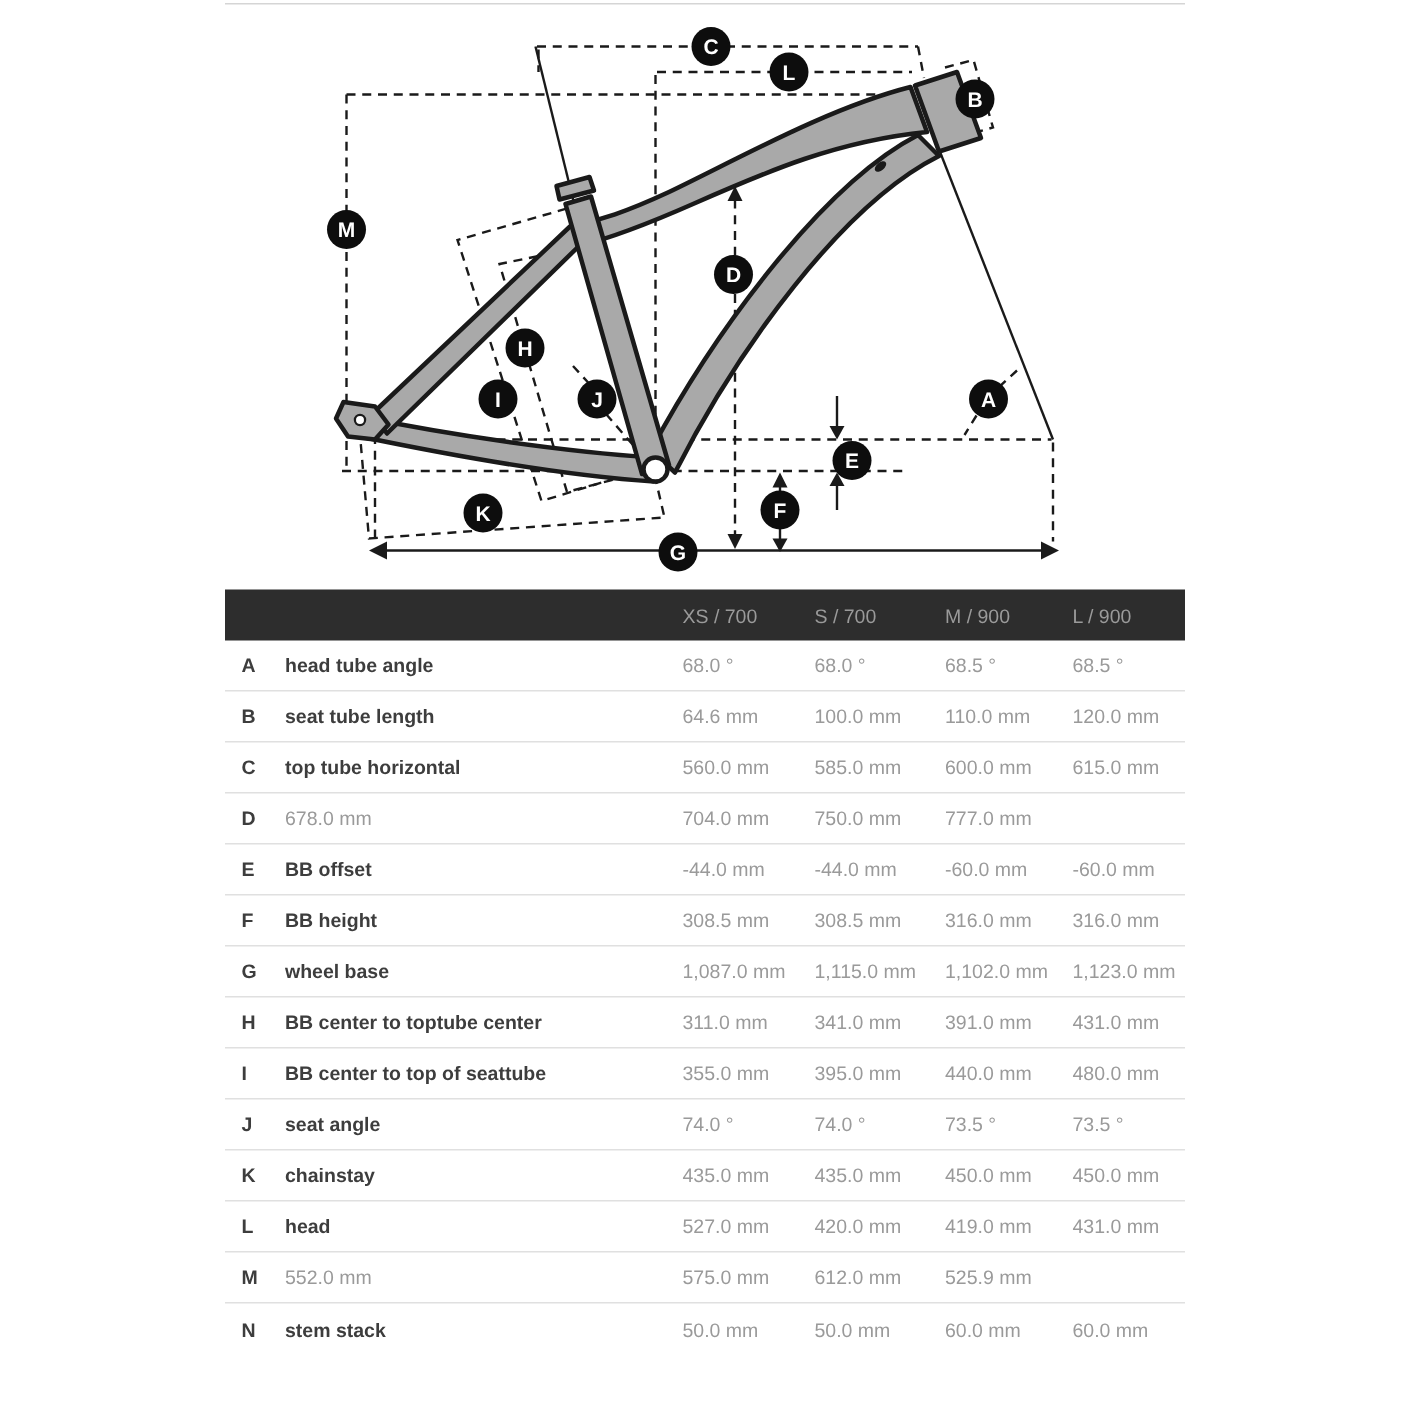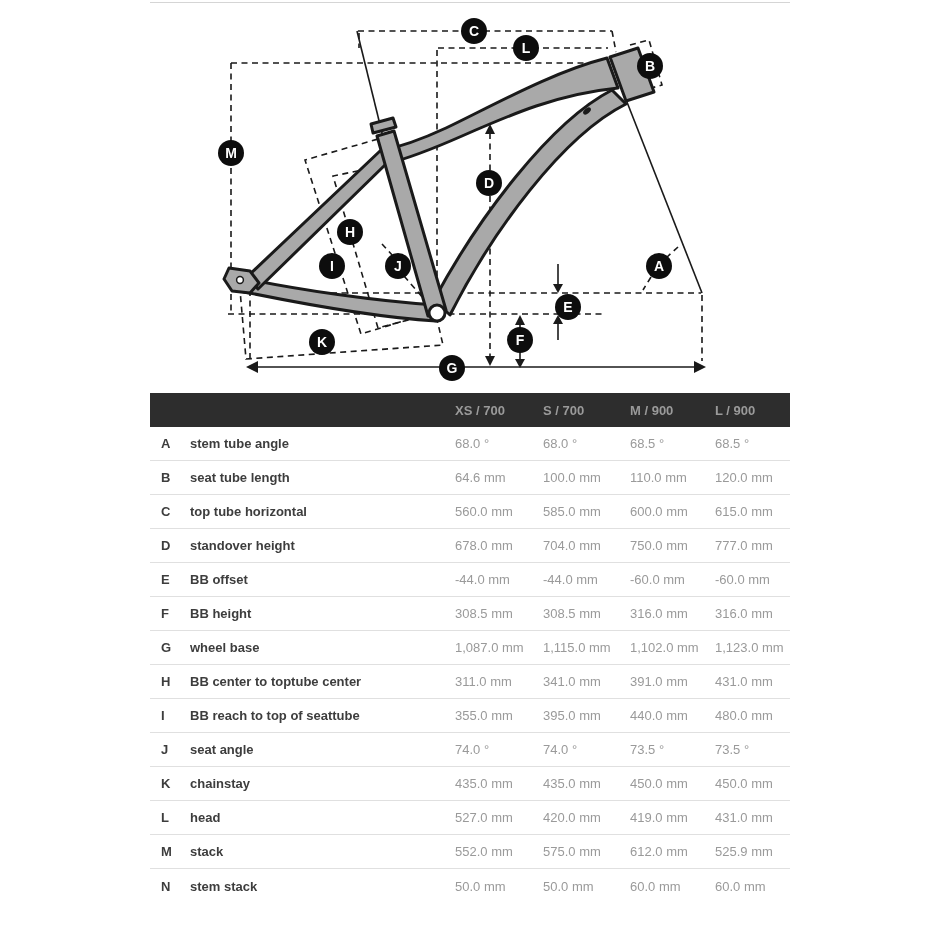--- a/index.html
+++ b/index.html
@@ -18,21 +18,21 @@
   .frame path,.frame ellipse{fill:var(--frame-fill);stroke:var(--line);stroke-width:3;stroke-linejoin:round;}
   .frame .bb{fill:#ffffff;}
   .frame .port{fill:var(--line);stroke:none;}
   .frame .notch{fill:#ffffff;stroke:var(--line);stroke-width:1.5;}
   .dims polygon{fill:var(--line);stroke:none;}
   .dims line{stroke:var(--line);stroke-width:1.6;}
   .chip{fill:var(--chip-bg);}
   .chip-text{fill:var(--chip-text);font-family:"Liberation Sans",sans-serif;font-size:14px;font-weight:bold;text-anchor:middle;}
   
   .geo-table{position:absolute;left:150px;top:393px;width:640px;}
-  .thead{display:grid;grid-template-columns:40px 265px 88px 87px 85px 1fr;align-items:center;height:34px;background:var(--header-bg);color:var(--header-text);font-size:13px;font-weight:bold;}
+  .thead{display:grid;grid-template-columns:40px 265px 88px 87px 85px 1fr;align-items:center;height:34px;background:var(--header-bg);color:var(--header-text);font-size:13px;font-weight:normal;}
   .trow{display:grid;grid-template-columns:40px 265px 88px 87px 85px 1fr;align-items:center;height:34px;border-bottom:1px solid var(--border);font-size:13px;}
   .trow:last-child{border-bottom:none;}
   .cell.key{padding-left:11px;color:var(--label-text);font-weight:bold;}
   .cell.label{color:var(--label-text);font-weight:bold;}
   .cell.val{color:var(--value-text);}
 </style>
 </head>
 <body>
 
 <div class="stage">
@@ -126,21 +126,21 @@
       <div class="cell key"></div>
       <div class="cell label"></div>
       <div class="cell val">XS / 700</div>
       <div class="cell val">S / 700</div>
       <div class="cell val">M / 900</div>
       <div class="cell val">L / 900</div>
     </div>
     <div id="tbody">
     <div class="trow">
       <div class="cell key">A</div>
-      <div class="cell label">stem tube angle</div>
+      <div class="cell label">head tube angle</div>
       <div class="cell val">68.0 °</div>
       <div class="cell val">68.0 °</div>
       <div class="cell val">68.5 °</div>
       <div class="cell val">68.5 °</div>
     </div>
 
     <div class="trow">
       <div class="cell key">B</div>
       <div class="cell label">seat tube length</div>
       <div class="cell val">64.6 mm</div>
@@ -153,21 +153,20 @@
       <div class="cell key">C</div>
       <div class="cell label">top tube horizontal</div>
       <div class="cell val">560.0 mm</div>
       <div class="cell val">585.0 mm</div>
       <div class="cell val">600.0 mm</div>
       <div class="cell val">615.0 mm</div>
     </div>
 
     <div class="trow">
       <div class="cell key">D</div>
-      <div class="cell label">standover height</div>
       <div class="cell val">678.0 mm</div>
       <div class="cell val">704.0 mm</div>
       <div class="cell val">750.0 mm</div>
       <div class="cell val">777.0 mm</div>
     </div>
 
     <div class="trow">
       <div class="cell key">E</div>
       <div class="cell label">BB offset</div>
       <div class="cell val">-44.0 mm</div>
@@ -198,21 +197,21 @@
       <div class="cell key">H</div>
       <div class="cell label">BB center to toptube center</div>
       <div class="cell val">311.0 mm</div>
       <div class="cell val">341.0 mm</div>
       <div class="cell val">391.0 mm</div>
       <div class="cell val">431.0 mm</div>
     </div>
 
     <div class="trow">
       <div class="cell key">I</div>
-      <div class="cell label">BB reach to top of seattube</div>
+      <div class="cell label">BB center to top of seattube</div>
       <div class="cell val">355.0 mm</div>
       <div class="cell val">395.0 mm</div>
       <div class="cell val">440.0 mm</div>
       <div class="cell val">480.0 mm</div>
     </div>
 
     <div class="trow">
       <div class="cell key">J</div>
       <div class="cell label">seat angle</div>
       <div class="cell val">74.0 °</div>
@@ -234,21 +233,20 @@
       <div class="cell key">L</div>
       <div class="cell label">head</div>
       <div class="cell val">527.0 mm</div>
       <div class="cell val">420.0 mm</div>
       <div class="cell val">419.0 mm</div>
       <div class="cell val">431.0 mm</div>
     </div>
 
     <div class="trow">
       <div class="cell key">M</div>
-      <div class="cell label">stack</div>
       <div class="cell val">552.0 mm</div>
       <div class="cell val">575.0 mm</div>
       <div class="cell val">612.0 mm</div>
       <div class="cell val">525.9 mm</div>
     </div>
 
     <div class="trow">
       <div class="cell key">N</div>
       <div class="cell label">stem stack</div>
       <div class="cell val">50.0 mm</div>

